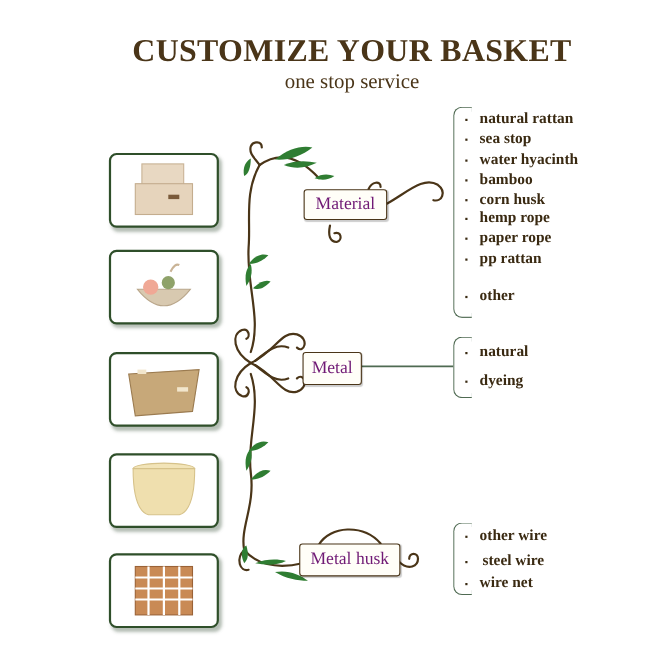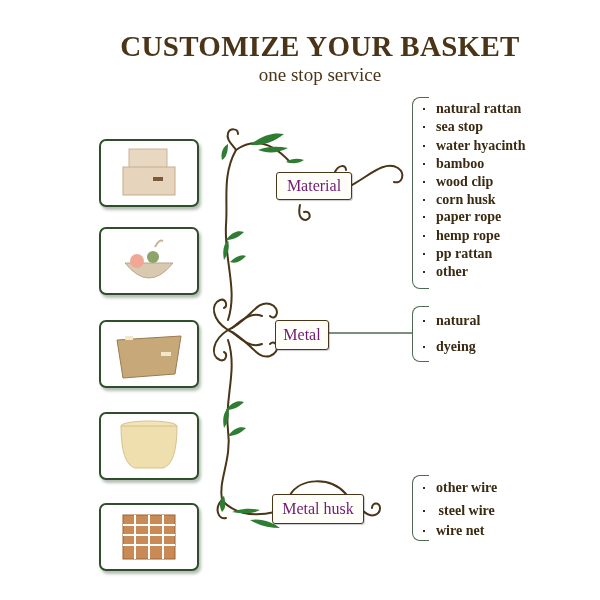--- a/index.html
+++ b/index.html
@@ -116,26 +116,25 @@
 
 <div class="bracket" style="left:412px; top:97px; width:16px; height:190px;"></div>
 <div class="bracket" style="left:412px; top:306px; width:16px; height:54px;"></div>
 <div class="bracket" style="left:412px; top:475px; width:16px; height:64px;"></div>
 
 <ul class="list" style="left:422px; top:101px;">
   <li style="height:18px;">natural rattan</li>
   <li style="height:19px;">sea stop</li>
   <li style="height:18px;">water hyacinth</li>
   <li style="height:18px;">bamboo</li>
-  <li style="height:18px;">wood clip</li>
   <li style="height:17px;">corn husk</li>
+  <li style="height:18px;">hemp rope</li>
   <li style="height:19px;">paper rope</li>
-  <li style="height:18px;">hemp rope</li>
   <li style="height:18px;">pp rattan</li>
-  <li style="height:18px;">other</li>
+  <li style="height:18px;margin-top:16px;">other</li>
 </ul>
 
 <ul class="list" style="left:422px; top:313px;">
   <li style="height:26px;">natural</li>
   <li style="height:18px;">dyeing</li>
 </ul>
 
 <ul class="list" style="left:422px; top:480px;">
   <li style="height:23px;">other wire</li>
   <li style="height:20px;text-align:center;">steel wire</li>

